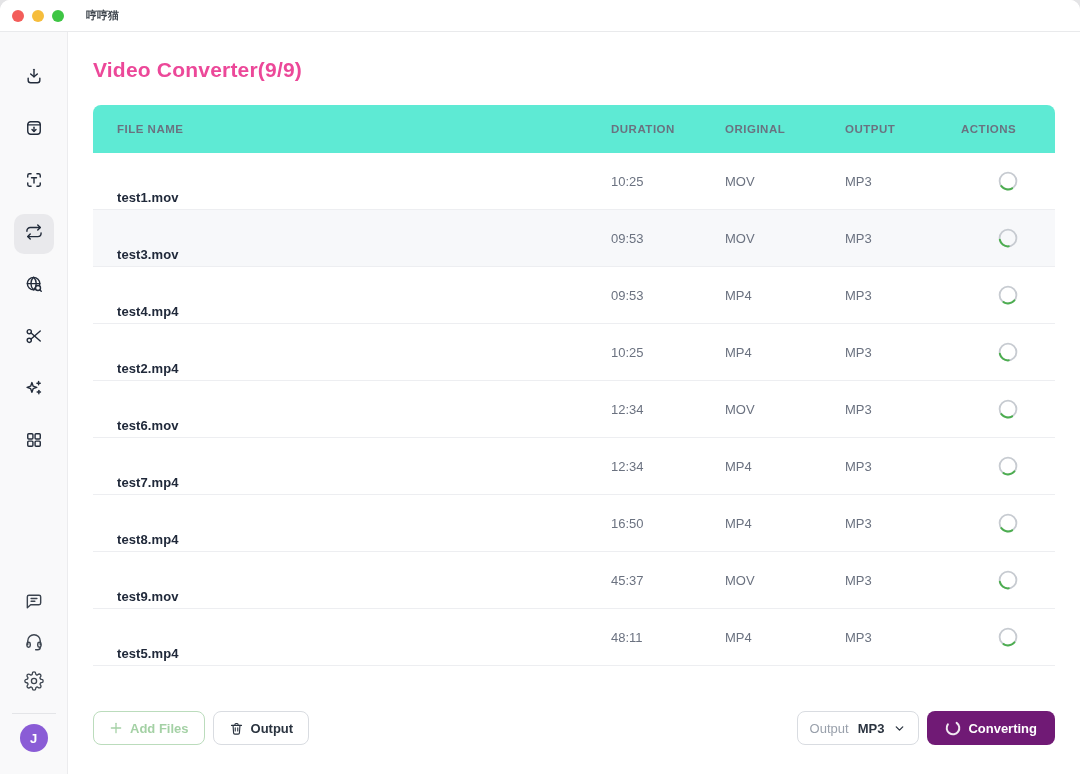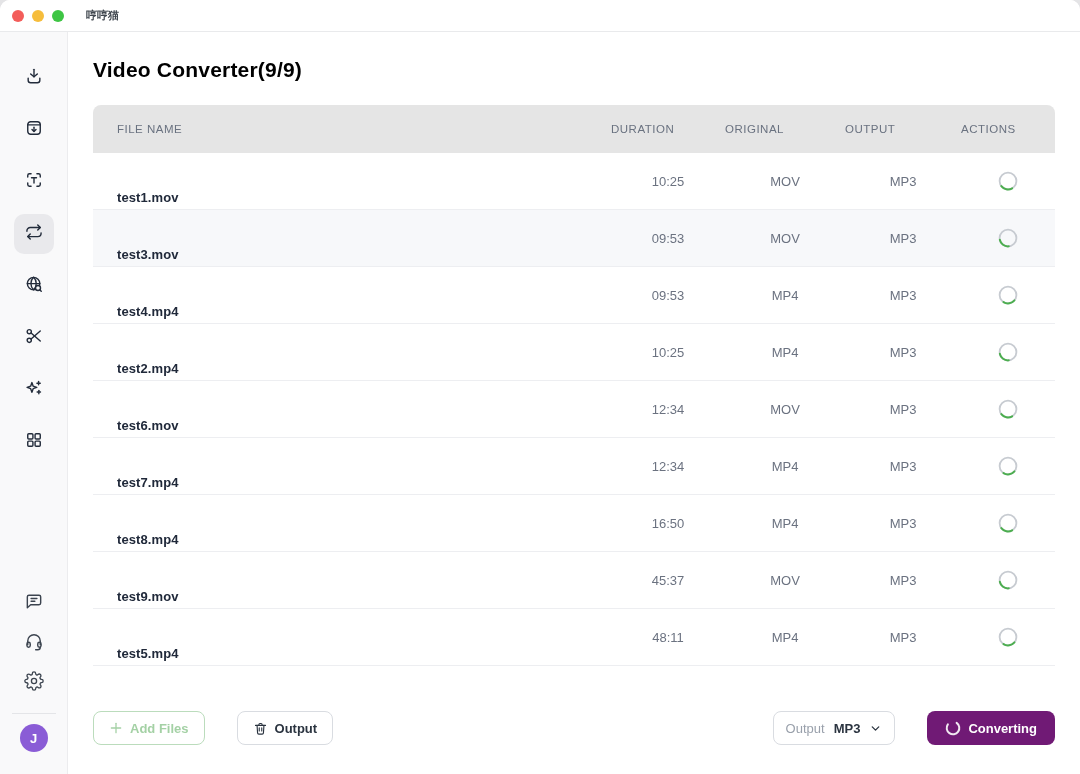--- a/index.html
+++ b/index.html
@@ -20,39 +20,39 @@
   .sidebar { width:68px; background:#f9f9fa; border-right:1px solid #ececee; display:flex; flex-direction:column; align-items:center; padding-top:26px; padding-bottom:22px; flex:0 0 auto; }
   .nav-btn { width:40px; height:40px; border-radius:10px; display:flex; align-items:center; justify-content:center; color:#232c3b; cursor:pointer; margin-bottom:12px; }
   .nav-btn.small { width:36px; height:36px; margin-bottom:4px; color:#3c444f; }
   .nav-btn.active { background:#e9e9ec; }
   .nav-btn svg { width:20px; height:20px; }
   .sidebar-spacer { margin-top:auto; }
   .sidebar-divider { width:44px; height:1px; background:#e4e5e8; margin:8px 0 10px; }
   .avatar { width:28px; height:28px; border-radius:50%; background:#8a5cd6; color:#fff; font-size:13px; font-weight:700; display:flex; align-items:center; justify-content:center; cursor:pointer; }
 
   .main { flex:1; display:flex; flex-direction:column; padding:0 25px; background:#fff; min-width:0; }
-  .page-title { font-size:21px; font-weight:700; color:#000000; margin:26px 0 23px; letter-spacing:.2px; }
+  .page-title { font-size:21px; font-weight:700; color:#ec4899; margin:26px 0 23px; letter-spacing:.2px; }
 
   
   .grid-row { display:grid; grid-template-columns:minmax(0,1fr) 114px 120px 116px 94px; align-items:center; }
-  .thead { height:48px; background:#e5e5e5; border-radius:8px 8px 0 0; color:#6a7280; font-size:11.5px; font-weight:400; letter-spacing:.5px; }
+  .thead { height:48px; background:#5eead4; border-radius:8px 8px 0 0; color:#6a7280; font-size:11.5px; font-weight:700; letter-spacing:.5px; }
   .th { text-align:left; }
   .th.first { text-align:left; padding-left:24px; }
   .row { height:57px; border-bottom:1px solid #edeef1; font-size:13px; background:#fff; }
   .row.highlight { background:#f7f8fa; }
   .cell-file { padding-left:24px; font-weight:700; color:#20293a; letter-spacing:.1px;margin-top:32px; }
-  .cell-mid { text-align:center; color:#6b7280; }
+  .cell-mid { text-align:left; color:#6b7280; }
   .cell-actions { display:flex; justify-content:center; }
   .spinner { width:20px; height:20px; display:inline-flex; cursor:pointer; }
   .row:nth-child(2n) .spinner svg .arc { transform:rotate(85deg); transform-origin:10px 10px; }
   .row:nth-child(3n) .spinner svg .arc { transform:rotate(40deg); transform-origin:10px 10px; }
 
   
   .footer { margin-top:45px; display:flex; justify-content:space-between; align-items:center; }
-  .f-left, .f-right { display:flex; gap:32px; align-items:flex-start; }
+  .f-left, .f-right { display:flex; gap:8px; align-items:flex-start; }
   .btn { height:34px; border-radius:8px; display:inline-flex; align-items:center; gap:7px; padding:0 15px; font-size:13px; font-weight:700; background:#fff; border:1px solid #d9dce1; color:#2b3440; cursor:pointer; font-family:inherit; }
   .btn-add { border-color:#bbdcbc; color:#a4d1a5; }
   .dropdown { height:34px; border:1px solid #d9dce1; border-radius:8px; display:inline-flex; align-items:center; gap:9px; padding:0 12px; font-size:13px; cursor:pointer; background:#fff; }
   .dd-label { color:#99a0ab; font-weight:400; }
   .dd-value { color:#2b3440; font-weight:700; }
   .btn-converting { background:#701a75; border:none; color:#fff; padding:0 18px; }
 </style>
 </head>
 <body>
 

